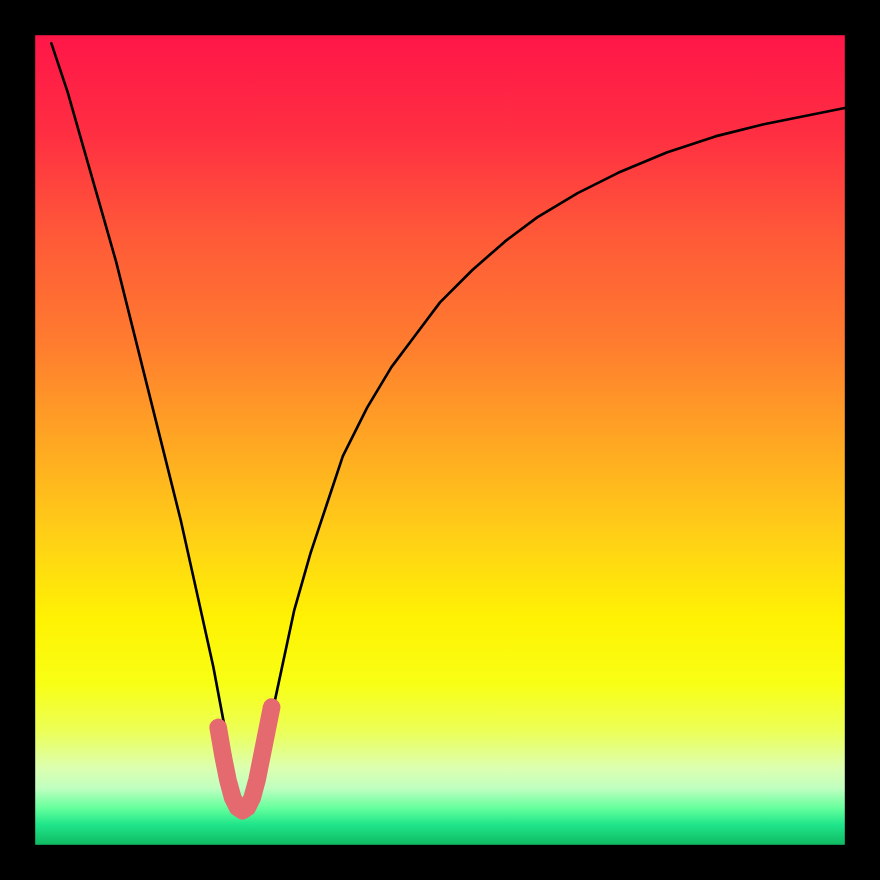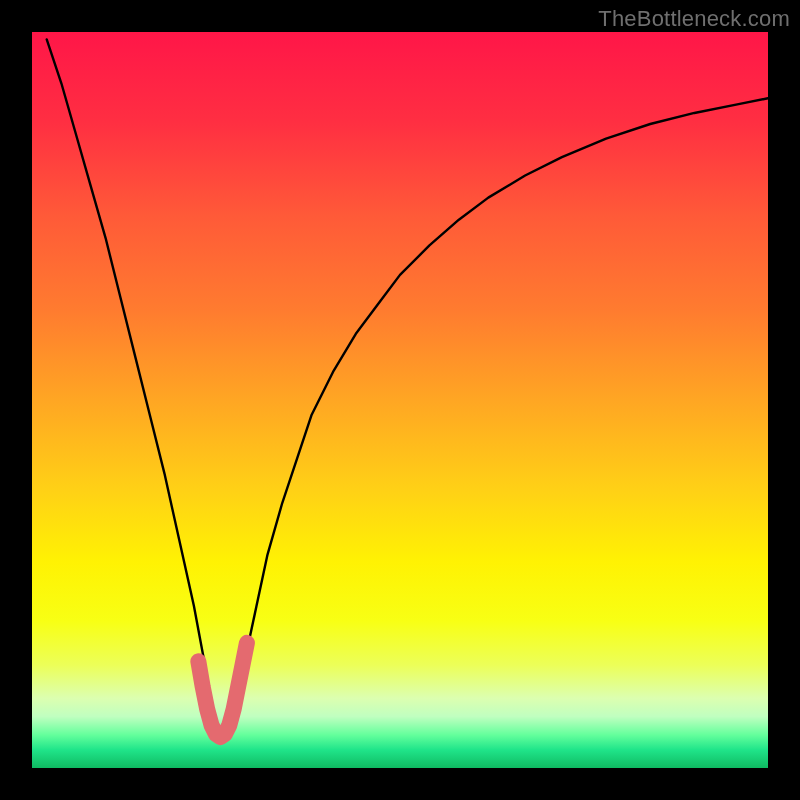--- a/index.html
+++ b/index.html
@@ -31,21 +31,20 @@
   svg {
     position: absolute;
     top: 0;
     left: 0;
   }
 </style>
 </head>
 <body>
 
 <div class="frame">
-  <div class="watermark">TheBottleneck.com</div>
   <svg id="chart-svg" width="800" height="800" viewBox="0 0 800 800">
       <defs>
         <linearGradient id="bg-grad" x1="0" y1="0" x2="0" y2="1">
           <stop offset="0%" stop-color="#ff1648"></stop>
           <stop offset="12%" stop-color="#ff2e42"></stop>
           <stop offset="25%" stop-color="#ff5a38"></stop>
           <stop offset="38%" stop-color="#ff7c2f"></stop>
           <stop offset="50%" stop-color="#ffa623"></stop>
           <stop offset="62%" stop-color="#ffd016"></stop>
           <stop offset="72%" stop-color="#fff203"></stop>

